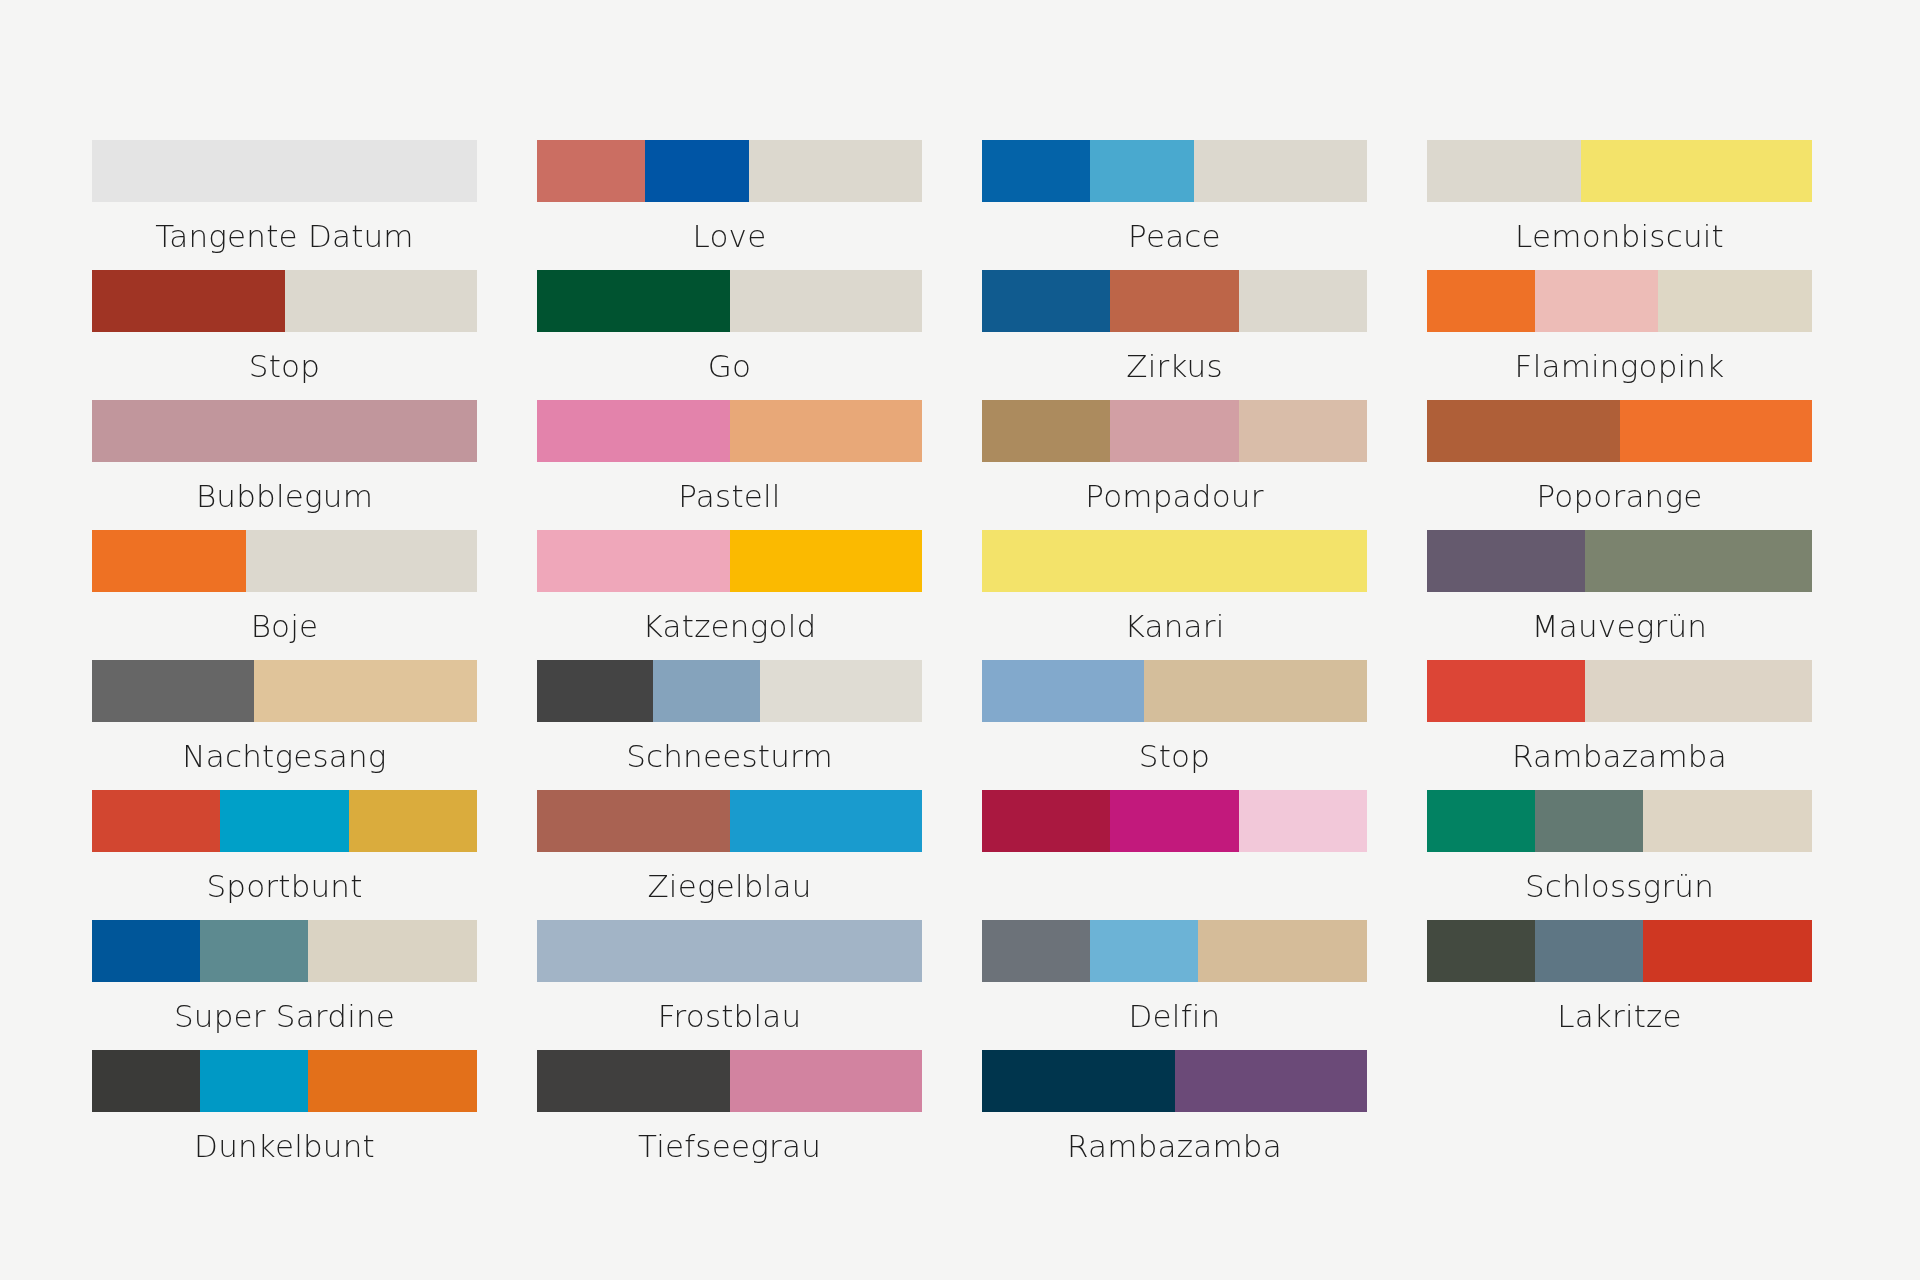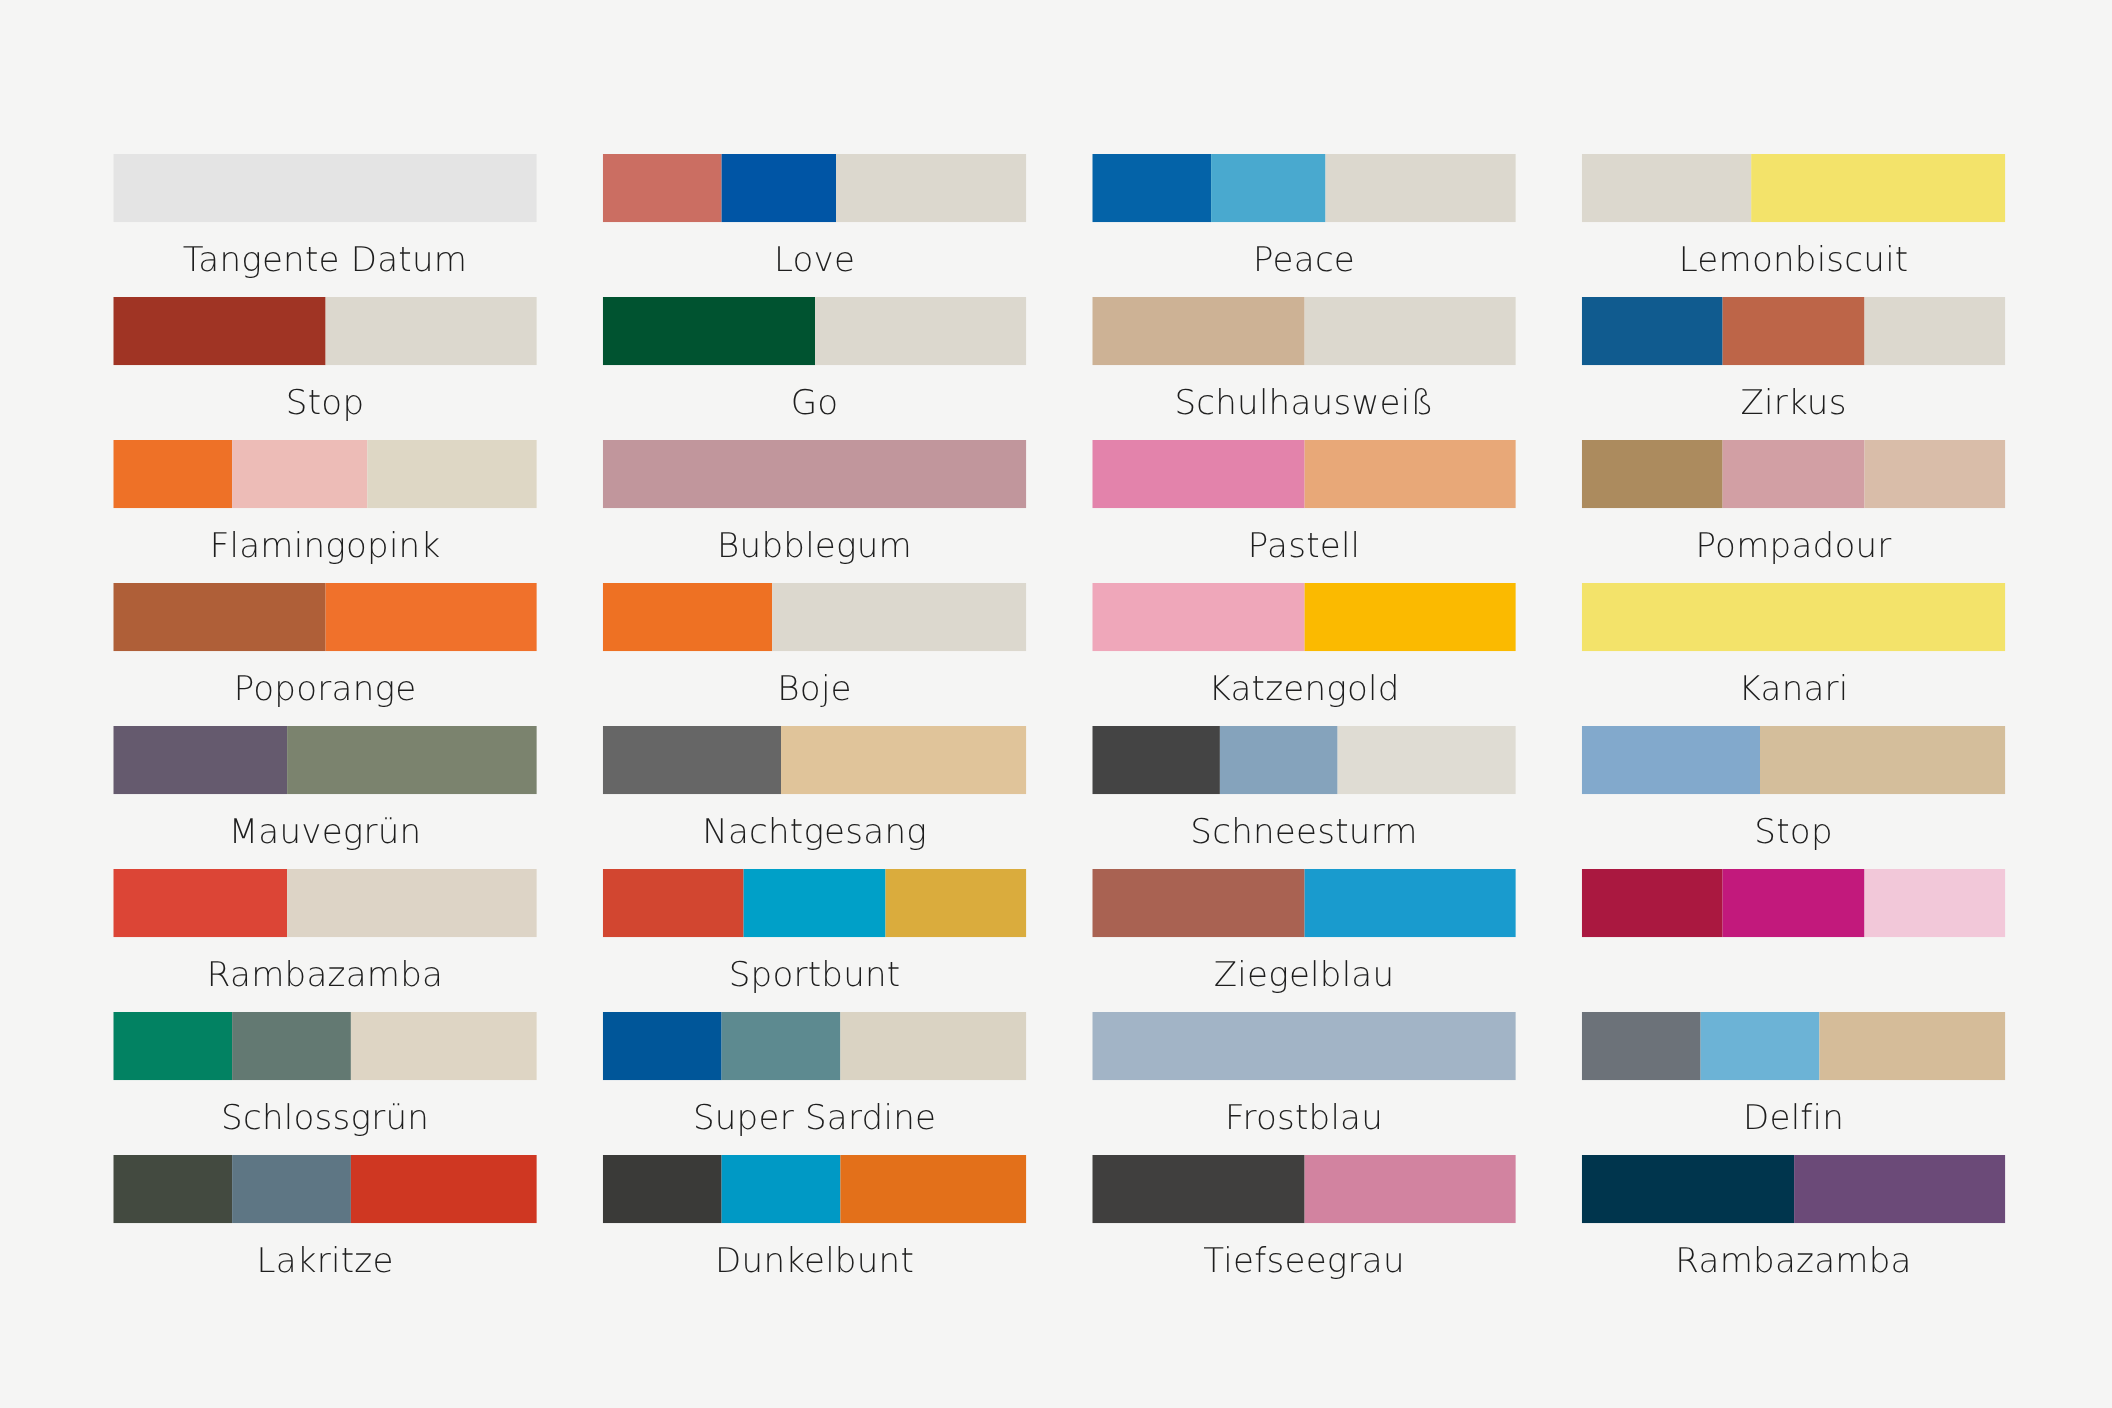--- a/index.html
+++ b/index.html
@@ -10,21 +10,21 @@
   body {
     width: 1920px;
     height: 1280px;
     background: #F5F5F4;
     font-family: "DejaVu Sans", "Liberation Sans", sans-serif;
     overflow: hidden;
   }
 
   #palette-grid {
     position: absolute;
-    left: 103px;
+    left: 92px;
     top: 140px;
     width: 1720px;
     display: grid;
     grid-template-columns: repeat(4, 385px);
     grid-column-gap: 60px;
     grid-row-gap: 0px;
     grid-auto-rows: 130px;
   }
 
   .palette-card {
@@ -103,27 +103,20 @@
     </div>
     <div class="palette-card">
       <div class="swatch-bar">
         <div class="swatch-seg" style="width: 50%; background-color: rgb(0, 83, 48);"></div>
         <div class="swatch-seg" style="width: 50%; background-color: rgb(220, 216, 206);"></div>
       </div>
       <div class="palette-label">Go</div>
     </div>
     <div class="palette-card">
       <div class="swatch-bar">
-        <div class="swatch-seg" style="width: 50%; background-color: rgb(205, 178, 149);"></div>
-        <div class="swatch-seg" style="width: 50%; background-color: rgb(220, 216, 206);"></div>
-      </div>
-      <div class="palette-label">Schulhausweiß</div>
-    </div>
-    <div class="palette-card">
-      <div class="swatch-bar">
         <div class="swatch-seg" style="width: 33.34%; background-color: rgb(16, 91, 143);"></div>
         <div class="swatch-seg" style="width: 33.33%; background-color: rgb(189, 101, 72);"></div>
         <div class="swatch-seg" style="width: 33.33%; background-color: rgb(220, 216, 206);"></div>
       </div>
       <div class="palette-label">Zirkus</div>
     </div>
     <div class="palette-card">
       <div class="swatch-bar">
         <div class="swatch-seg" style="width: 28%; background-color: rgb(238, 113, 39);"></div>
         <div class="swatch-seg" style="width: 32%; background-color: rgb(237, 188, 183);"></div>

